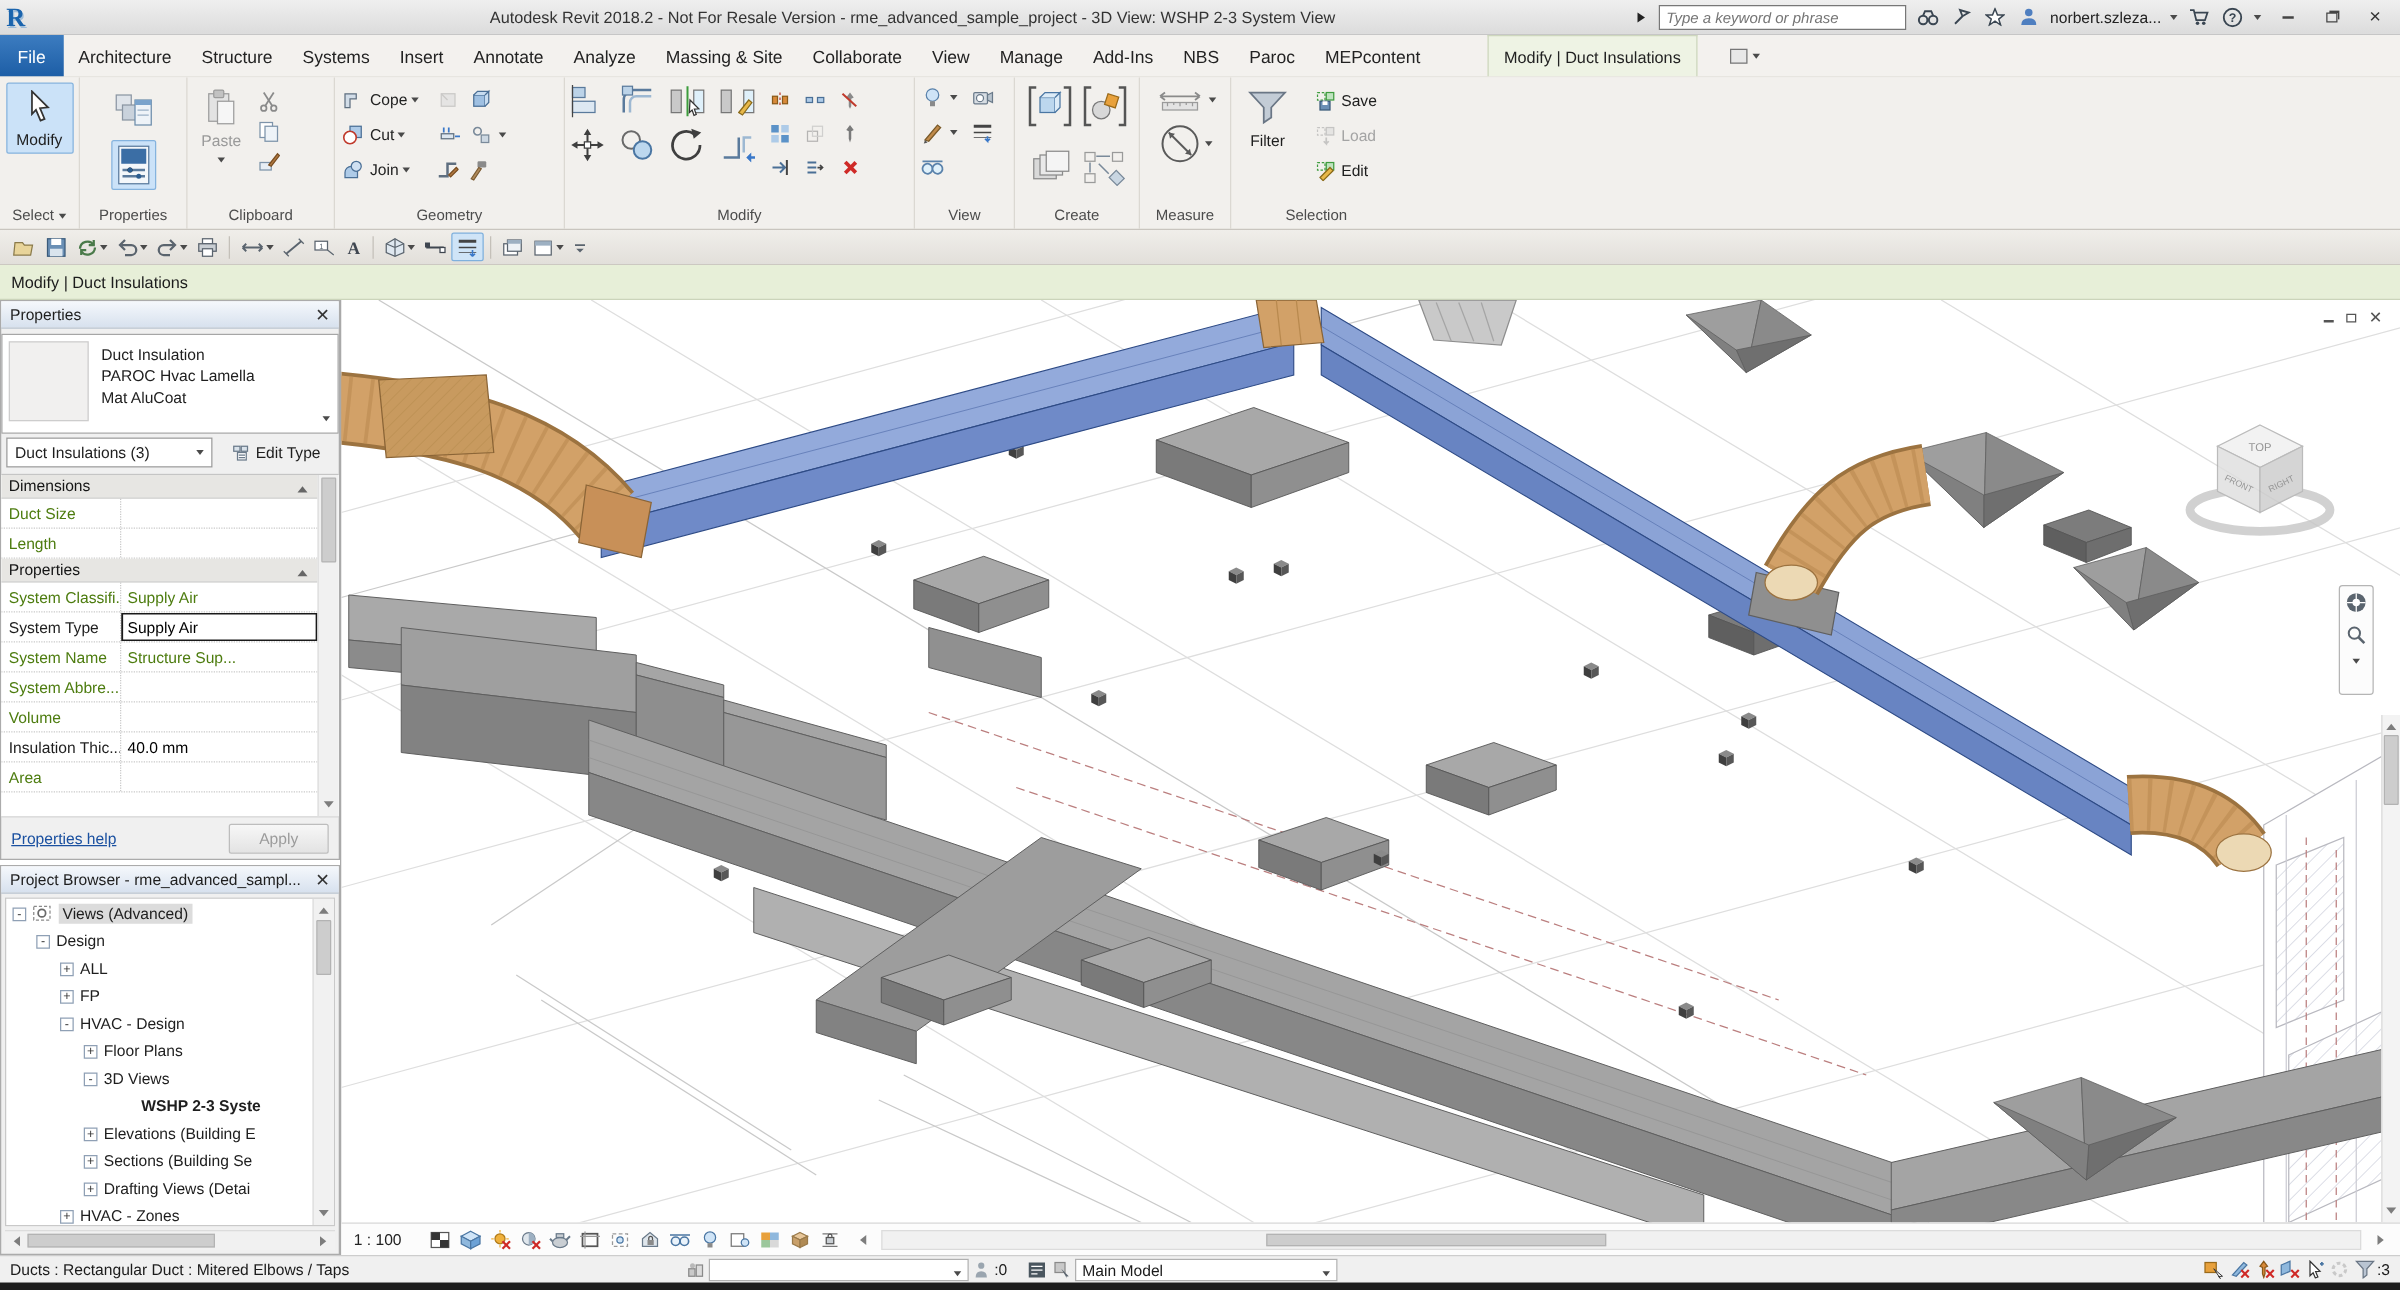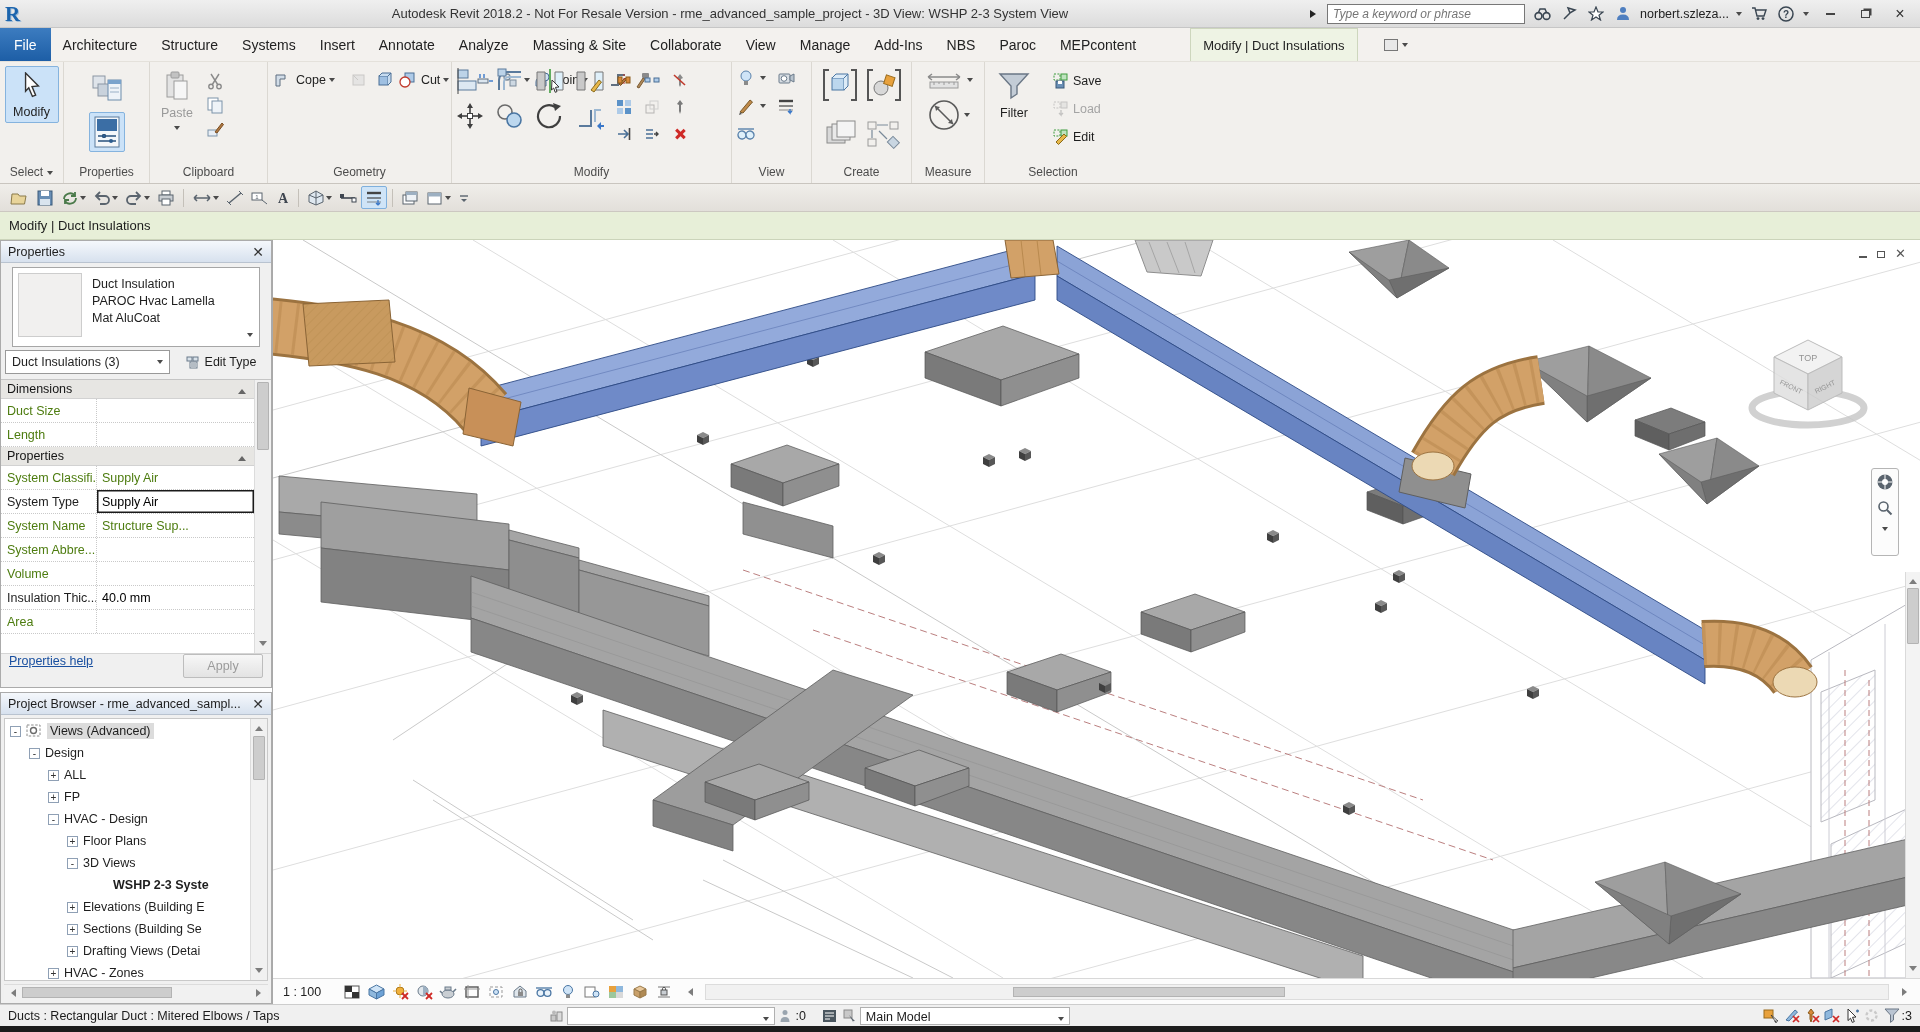--- a/index.html
+++ b/index.html
@@ -57,21 +57,21 @@
 
   
   .optionsbar{position:absolute;left:0;top:212px;width:1920px;height:28px;background:#e7efd8;border-bottom:1px solid #cbd4ba;display:flex;align-items:center;padding:0 9px;font-size:13px;color:#1c1c1c}
 
   
   .palette{position:absolute;left:0;width:272px;background:#f0f0f0;border:1px solid #ababab;display:flex;flex-direction:column}
   .props{top:240px;height:448px}
   .browser{top:692px;height:312px}
   .pal-header{height:22px;background:linear-gradient(#f5f8fc,#d7e1ee);display:flex;align-items:center;padding:0 7px;font-size:12.5px;color:#1e1e1e;border-bottom:1px solid #b9c3d0;flex:none}
   .pal-close{margin-left:auto;font-size:14px;color:#333;line-height:1}
-  .type-selector{margin:4px 11px 3px;background:#fff;border:1px solid #a6a6a6;height:80px;display:flex;padding:5px;gap:10px;flex:none;position:relative}
+  .type-selector{margin:4px 0 3px;background:#fff;border:1px solid #a6a6a6;height:80px;display:flex;padding:5px;gap:10px;flex:none;position:relative}
   .type-img{width:64px;height:64px;background:#f1f0ef;border:1px solid #cdcdcd;flex:none}
   .type-text{font-size:12.5px;line-height:17px;padding-top:3px}
   .type-dd{position:absolute;right:6px;bottom:6px}
   .combo-row{display:flex;padding:0 4px 5px;gap:5px;align-items:flex-start;flex:none}
   .combo{height:24px;background:#fff;border:1px solid #999;display:flex;align-items:center;padding:0 6px;font-size:12.5px;gap:4px}
   .combo .dd{margin-left:auto}
   .inst-combo{flex:1}
   .edit-type-btn{width:92px;height:24px;display:flex;align-items:center;justify-content:center;gap:4px;font-size:12.5px;flex:none}
   .pgrid{flex:1;background:#fff;border-top:1px solid #c5c5c5;display:flex;overflow:hidden}
   .pgrid-rows{flex:1}
@@ -85,21 +85,21 @@
   .prow.black .pv{color:#000}
   .grp-chev{display:none}
   .prow.group .grp-chev{display:block;margin:5px 8px 0 auto;width:0;height:0;border:4px solid transparent;border-bottom:5px solid #666}
   .vscroll{width:17px;background:#f1f1f1;border-left:1px solid #dcdcdc;position:relative;flex:none}
   .vthumb{position:absolute;left:2px;right:2px;background:#cdcdcd;border:1px solid #b3b3b3;border-radius:1px}
   .sarrow{position:absolute;left:0;right:0;height:15px;display:flex;align-items:center;justify-content:center}
   .tri-up{width:0;height:0;border:4px solid transparent;border-bottom:5px solid #7d7d7d}
   .tri-dn{width:0;height:0;border:4px solid transparent;border-top:5px solid #7d7d7d}
   .tri-lf{width:0;height:0;border:4px solid transparent;border-right:5px solid #7d7d7d}
   .tri-rt{width:0;height:0;border:4px solid transparent;border-left:5px solid #7d7d7d}
-  .props-footer{height:34px;display:flex;padding:0 8px;border-top:1px solid #d5d5d5;flex:none}
+  .props-footer{height:34px;display:flex;align-items:center;padding:0 8px;border-top:1px solid #d5d5d5;flex:none}
   .link{color:#1a50a0;text-decoration:underline;font-size:12.5px}
   .apply-btn{margin-left:auto;width:80px;height:24px;background:linear-gradient(#f7f7f7,#e3e3e3);border:1px solid #bdbdbd;color:#9b9b9b;display:flex;align-items:center;justify-content:center;font-size:12.5px;border-radius:2px}
 
   
   .tree-wrap{flex:1;margin:3px;background:#fff;border:1px solid #c9c9c9;display:flex;overflow:hidden}
   .tree-rows{flex:1;padding-top:1px}
   .tree-row{height:22px;display:flex;align-items:center;gap:5px;font-size:12.5px;white-space:nowrap;overflow:hidden}
   .tree-row.d0{padding-left:5px}.tree-row.d1{padding-left:24px}.tree-row.d2{padding-left:43px}
   .tree-row.d3{padding-left:62px}.tree-row.d4{padding-left:92px}
   .tg{width:11px;height:11px;border:1px solid #8fa0b5;background:#fff;font-size:10px;line-height:9px;text-align:center;color:#333;flex:none}
@@ -312,21 +312,21 @@
             </svg>
         </span>
       </div>
     </div>
     <div class="rpanel-label">
         <span>Clipboard</span>
       </div>
   </div>
 
   <div class="rpanel" style="width:184px">
-    <div class="rpanel-body" style="flex-direction:row;gap:1px">
+    <div class="rpanel-body" style="flex-direction:column;gap:1px">
       <div class="rrow">
         <span class="sbtn">
           <svg width="18" height="18" viewBox="0 0 18 18">
               <path d="M3 4 h9 v4 h-5 v7 h-4 z" fill="#d2dde8" stroke="#5f6f80"></path>
             </svg>
         </span>
         <span class="rlabel">Cope</span>
           <span class="dd"></span>
         <span class="sbtn" style="margin-left:10px;opacity:.45">
           <svg width="18" height="18" viewBox="0 0 18 18">

